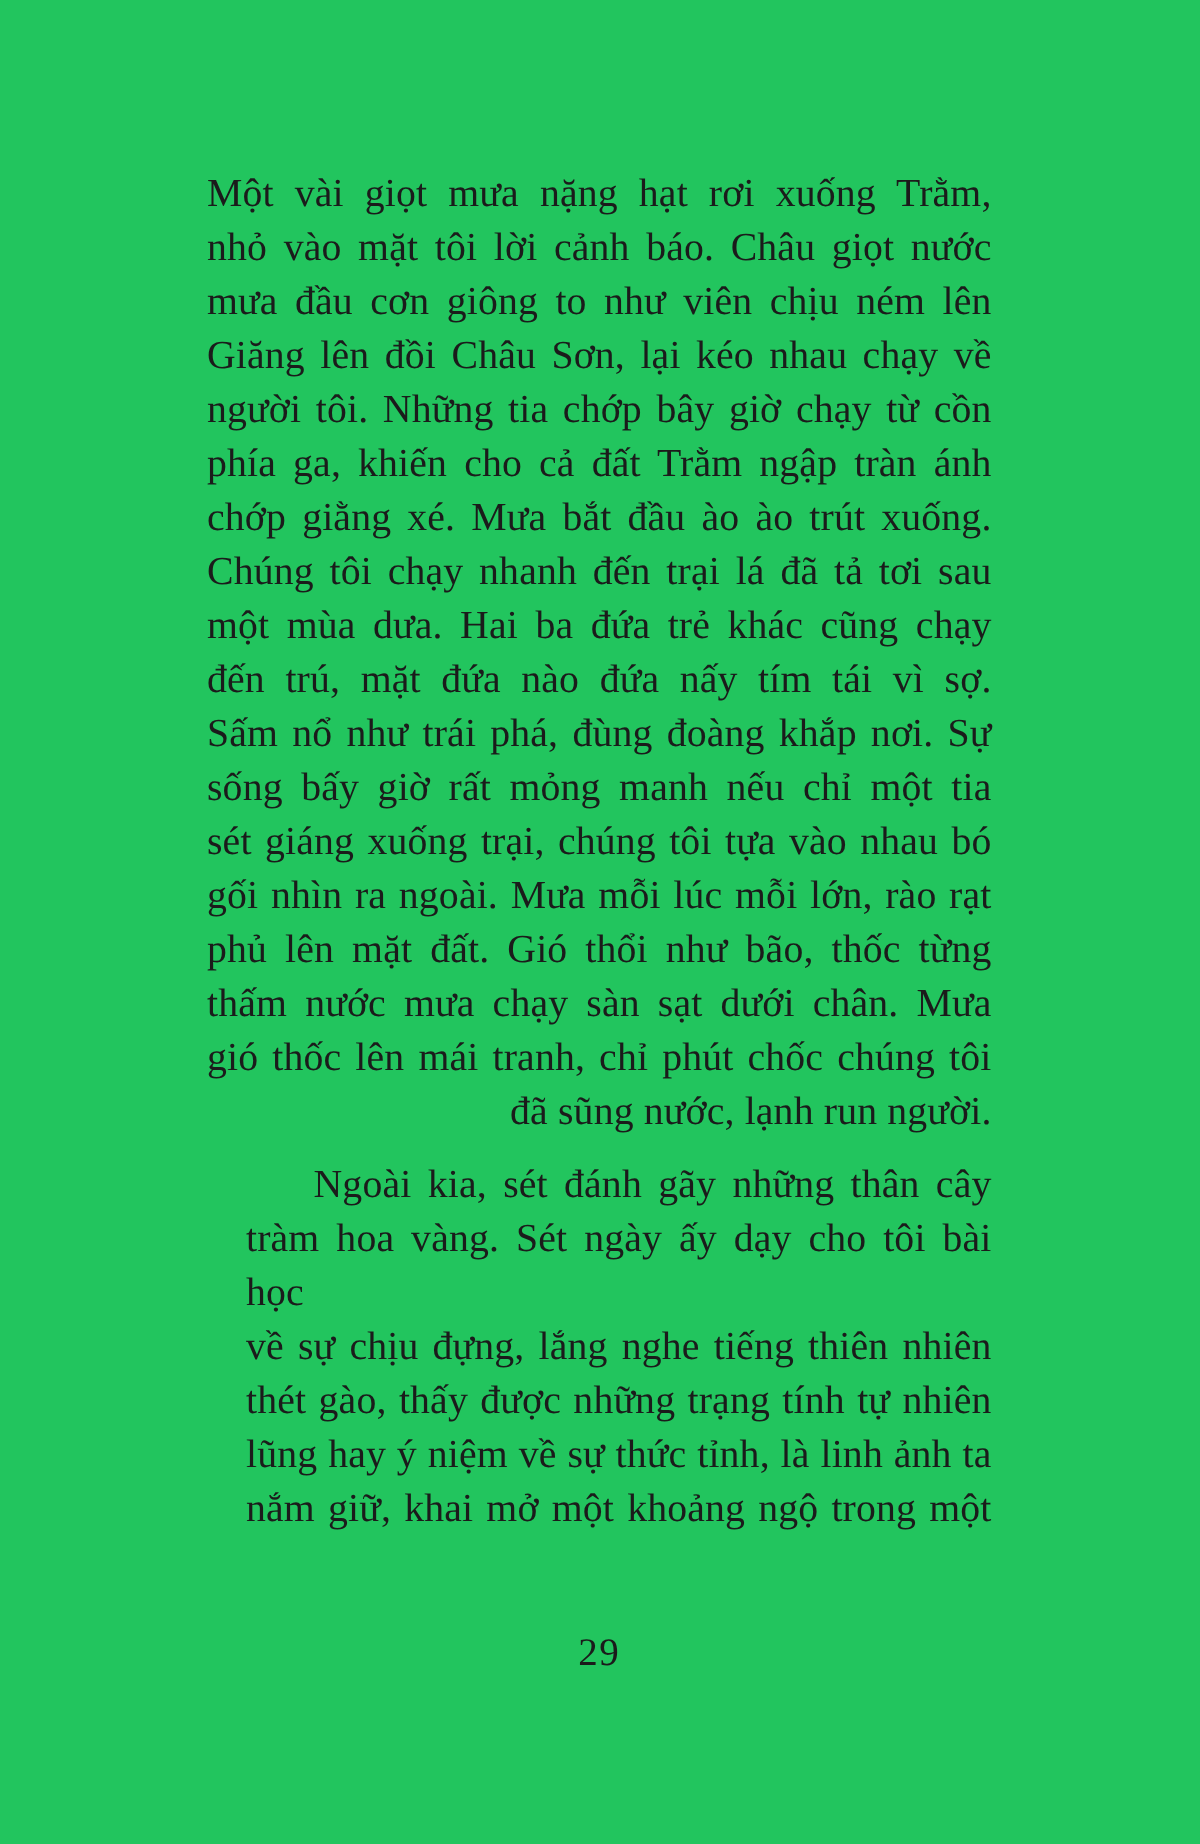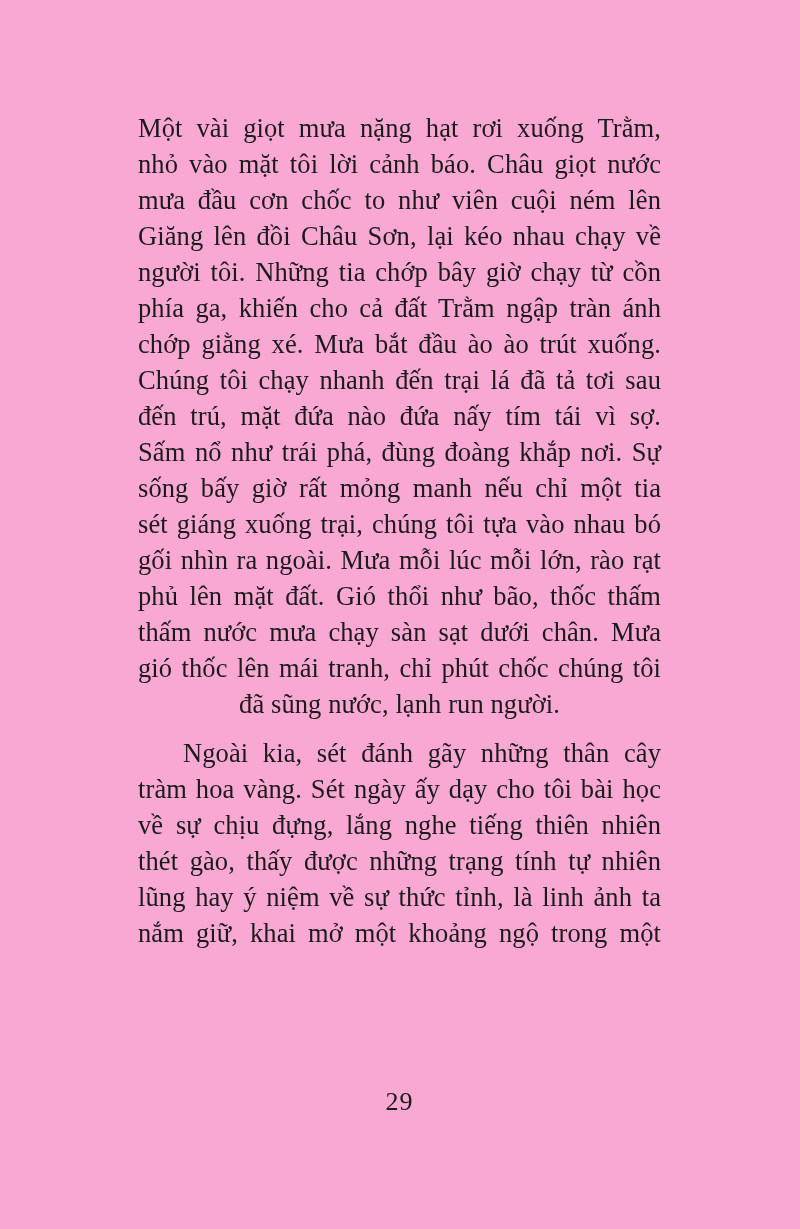--- a/index.html
+++ b/index.html
@@ -11,45 +11,46 @@
     width: 800px;
     height: 1229px;
     position: relative;
     font-family: "Liberation Serif", "DejaVu Serif", serif;
     color: #1b1b1b;
     overflow: hidden;
   }
   .page {
     position: absolute;
     inset: 0;
-    background: #f9a8d4;
+    background: #22c55e;
   }
   .text-block {
     position: absolute;
     left: 138px;
     top: 110px;
     width: 523px;
     font-size: 26.5px;
     line-height: 36px;
     letter-spacing: 0.1px;
   }
   .paragraph {
     margin: 0;
     padding: 0;
   }
   .paragraph + .paragraph {
     margin-top: 13px;
+    margin-left: 26px;
   }
   .line {
     text-align: justify;
     text-align-last: justify;
     white-space: normal;
   }
   .line.plain {
-    text-align: center;
+    text-align: right;
     text-align-last: auto;
   }
   .line.indent {
     text-indent: 45px;
   }
   .page-number {
     position: absolute;
     left: 138px;
     top: 1084px;
     width: 523px;
@@ -60,32 +61,33 @@
   }
 </style>
 </head>
 <body>
 
 <div class="page">
   <div class="text-block" id="text-block">
       <div class="paragraph">
         <div class="line">Một vài giọt mưa nặng hạt rơi xuống Trằm,</div>
         <div class="line">nhỏ vào mặt tôi lời cảnh báo. Châu giọt nước</div>
-        <div class="line">mưa đầu cơn chốc to như viên cuội ném lên</div>
+        <div class="line">mưa đầu cơn giông to như viên chịu ném lên</div>
         <div class="line">Giăng lên đồi Châu Sơn, lại kéo nhau chạy về</div>
         <div class="line">người tôi. Những tia chớp bây giờ chạy từ cồn</div>
         <div class="line">phía ga, khiến cho cả đất Trằm ngập tràn ánh</div>
         <div class="line">chớp giằng xé. Mưa bắt đầu ào ào trút xuống.</div>
         <div class="line">Chúng tôi chạy nhanh đến trại lá đã tả tơi sau</div>
+        <div class="line">một mùa dưa. Hai ba đứa trẻ khác cũng chạy</div>
         <div class="line">đến trú, mặt đứa nào đứa nấy tím tái vì sợ.</div>
         <div class="line">Sấm nổ như trái phá, đùng đoàng khắp nơi. Sự</div>
         <div class="line">sống bấy giờ rất mỏng manh nếu chỉ một tia</div>
         <div class="line">sét giáng xuống trại, chúng tôi tựa vào nhau bó</div>
         <div class="line">gối nhìn ra ngoài. Mưa mỗi lúc mỗi lớn, rào rạt</div>
-        <div class="line">phủ lên mặt đất. Gió thổi như bão, thốc thấm</div>
+        <div class="line">phủ lên mặt đất. Gió thổi như bão, thốc từng</div>
         <div class="line">thấm nước mưa chạy sàn sạt dưới chân. Mưa</div>
         <div class="line">gió thốc lên mái tranh, chỉ phút chốc chúng tôi</div>
         <div class="line plain">đã sũng nước, lạnh run người.</div>
       </div>
       <div class="paragraph">
         <div class="line indent">Ngoài kia, sét đánh gãy những thân cây</div>
         <div class="line">tràm hoa vàng. Sét ngày ấy dạy cho tôi bài học</div>
         <div class="line">về sự chịu đựng, lắng nghe tiếng thiên nhiên</div>
         <div class="line">thét gào, thấy được những trạng tính tự nhiên</div>
         <div class="line">lũng hay ý niệm về sự thức tỉnh, là linh ảnh ta</div>

